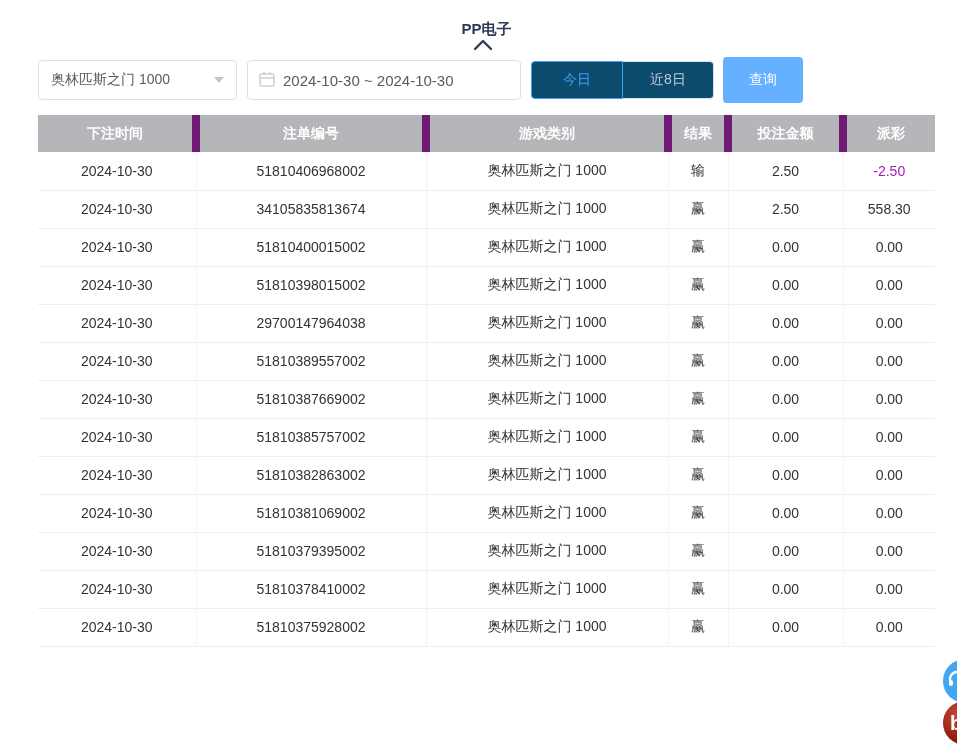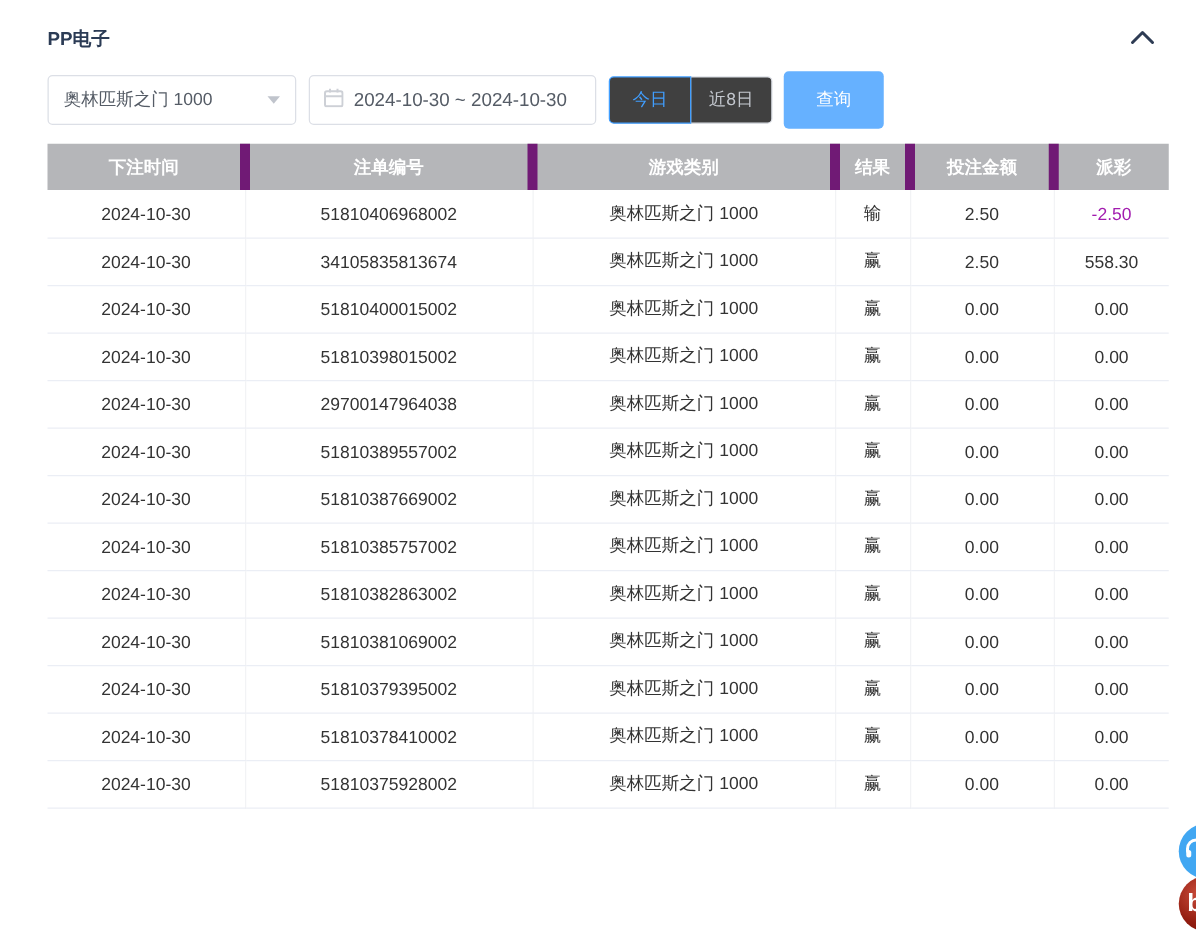--- a/index.html
+++ b/index.html
@@ -2,37 +2,37 @@
 <html><head>
 <meta charset="utf-8">
 <style>
   * { box-sizing: border-box; }
   html,body { margin:0; padding:0; width:957px; height:745px; background:#fff;
     font-family:"Liberation Sans","DejaVu Sans",sans-serif; overflow:hidden; }
   .page { position:relative; width:957px; height:745px; }
   .content { position:absolute; left:38px; top:20px; width:897px; }
 
   
-  .header-row { display:flex; justify-content:space-between; align-items:center; height:22px; }
+  .header-row { display:flex; justify-content:space-between; align-items:center; height:22px;flex-direction:column; }
   .page-title { font-size:15px; font-weight:bold; color:#2b3b55; }
   .collapse-btn { width:26px; height:18px; display:flex; align-items:center; justify-content:center;
     cursor:pointer; background:none; border:none; padding:0; margin-right:8px; }
 
   
   .controls { margin-top:18px; display:flex; align-items:center; height:40px; }
   .select-box { width:199px; height:40px; border:1px solid #dcdfe6; border-radius:4px;
     display:flex; align-items:center; justify-content:space-between; padding:0 12px;
     color:#555c66; font-size:14px; background:#fff; cursor:pointer; }
   .caret-down { width:0; height:0; border-left:5px solid transparent; border-right:5px solid transparent;
     border-top:6px solid #c0c4cc; }
-  .date-box { margin-left:10px; width:230px; height:40px; border:1px solid #dcdfe6; border-radius:4px;
+  .date-box { margin-left:10px; width:274px; height:40px; border:1px solid #dcdfe6; border-radius:4px;
     display:flex; align-items:center; gap:8px; padding:0 11px; color:#555c66; font-size:15px;
     background:#fff; cursor:pointer; }
   .seg-group { margin-left:10px; display:flex; }
-  .seg-btn { height:38px; width:66px; background:#404040; border:1px solid #dcdfe6; color:#c3c7ce;
+  .seg-btn { height:38px; width:92px; background:#0c4a6e; border:1px solid #dcdfe6; color:#c3c7ce;
     font-size:14px; margin-left:-1px; cursor:pointer; position:relative;
     font-family:"Liberation Sans","DejaVu Sans",sans-serif;text-align:center; }
   .seg-btn:first-child { border-radius:4px 0 0 4px; margin-left:0; }
   .seg-btn:last-child { border-radius:0 4px 4px 0; }
   .seg-btn.active { border:1px solid #409eff; color:#409eff; z-index:1; }
   .query-btn { margin-left:9px; width:80px; height:46px; background:#66b1ff; color:#fff;
     border:none; border-radius:4px; font-size:14px; cursor:pointer;
     font-family:"Liberation Sans","DejaVu Sans",sans-serif; }
 
   

